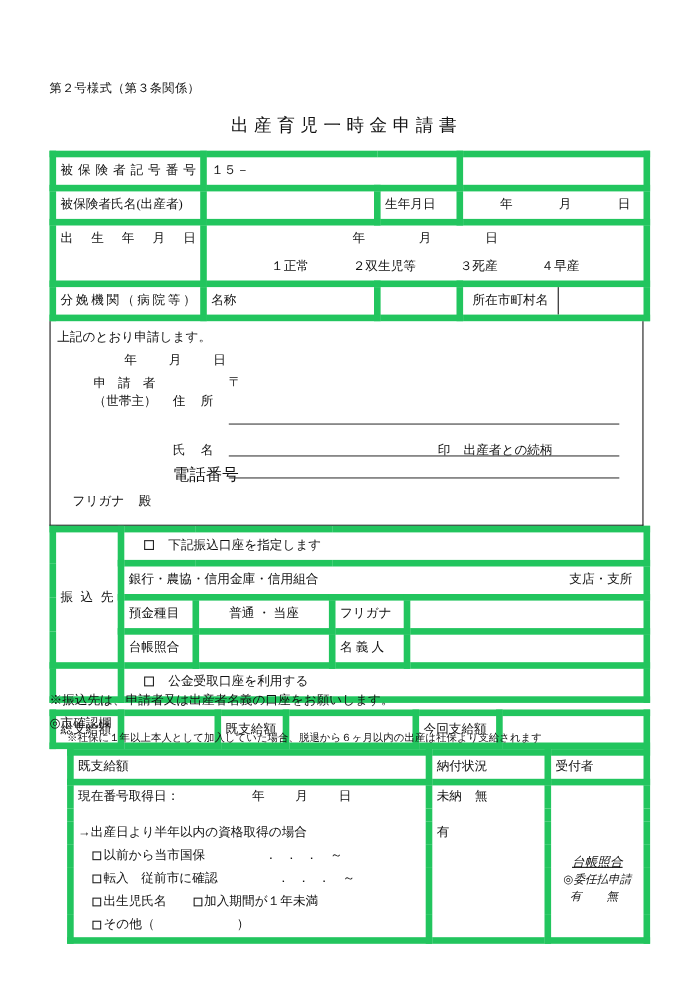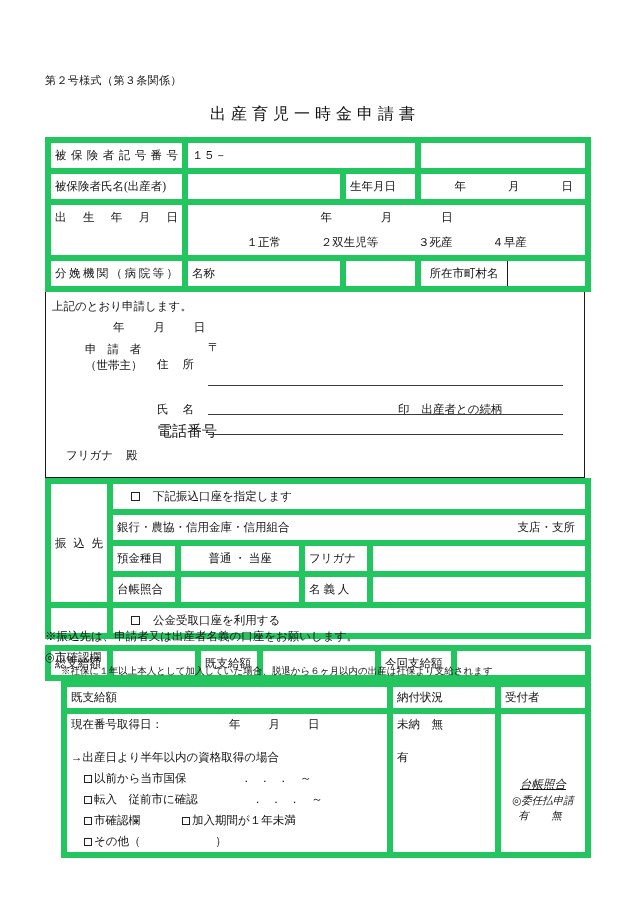--- a/index.html
+++ b/index.html
@@ -280,21 +280,21 @@
     width: 8px;
     height: 8px;
     border: 1px solid #222;
     margin-right: 2px;
     vertical-align: -1px;
     box-sizing: border-box;
   }
   .ck-item { white-space: nowrap; padding-left: 13px; }
   .dots { letter-spacing: 7px; margin-left: 54px; }
   .tilde { margin-left: 4px; }
-  .ck-sub { margin-left: 42px; }
+  .ck-sub { margin-left: 24px; }
   .paren-fill { letter-spacing: 0; }
   .daicho {
     text-align: center;
     white-space: nowrap;
     font-size: 10.5px;
     line-height: 1.45;
     font-style: italic;
   }
   .daicho .u { text-decoration: underline; font-size: 11.5px; }
   .daicho .ym { letter-spacing: 6px; }
@@ -531,21 +531,21 @@
         <td class="nb-t nb-b">
           <span class="ck-item">
             <span class="ck-sm"></span><span>転入　従前市に確認</span><span class="dots">．．．</span><span class="tilde">～</span>
           </span>
         </td>
         <td class="nb-t nb-b"></td>
       </tr>
       <tr>
         <td class="nb-t nb-b">
           <span class="ck-item">
-            <span class="ck-sm"></span><span>市確認欄</span><span class="ck-sub"><span class="ck-sm"></span><span>加入期間が１年未満</span></span>
+            <span class="ck-sm"></span><span>出生児氏名</span><span class="ck-sub"><span class="ck-sm"></span><span>加入期間が１年未満</span></span>
           </span>
         </td>
         <td class="nb-t nb-b"></td>
       </tr>
       <tr>
         <td class="nb-t">
           <span class="ck-item">
             <span class="ck-sm"></span><span>その他（</span><span class="paren-fill">&nbsp;&nbsp;&nbsp;&nbsp;&nbsp;&nbsp;&nbsp;&nbsp;&nbsp;&nbsp;&nbsp;&nbsp;&nbsp;&nbsp;&nbsp;&nbsp;&nbsp;&nbsp;&nbsp;&nbsp;&nbsp;&nbsp;&nbsp;&nbsp;&nbsp;&nbsp;</span><span>）</span>
           </span>
         </td>

